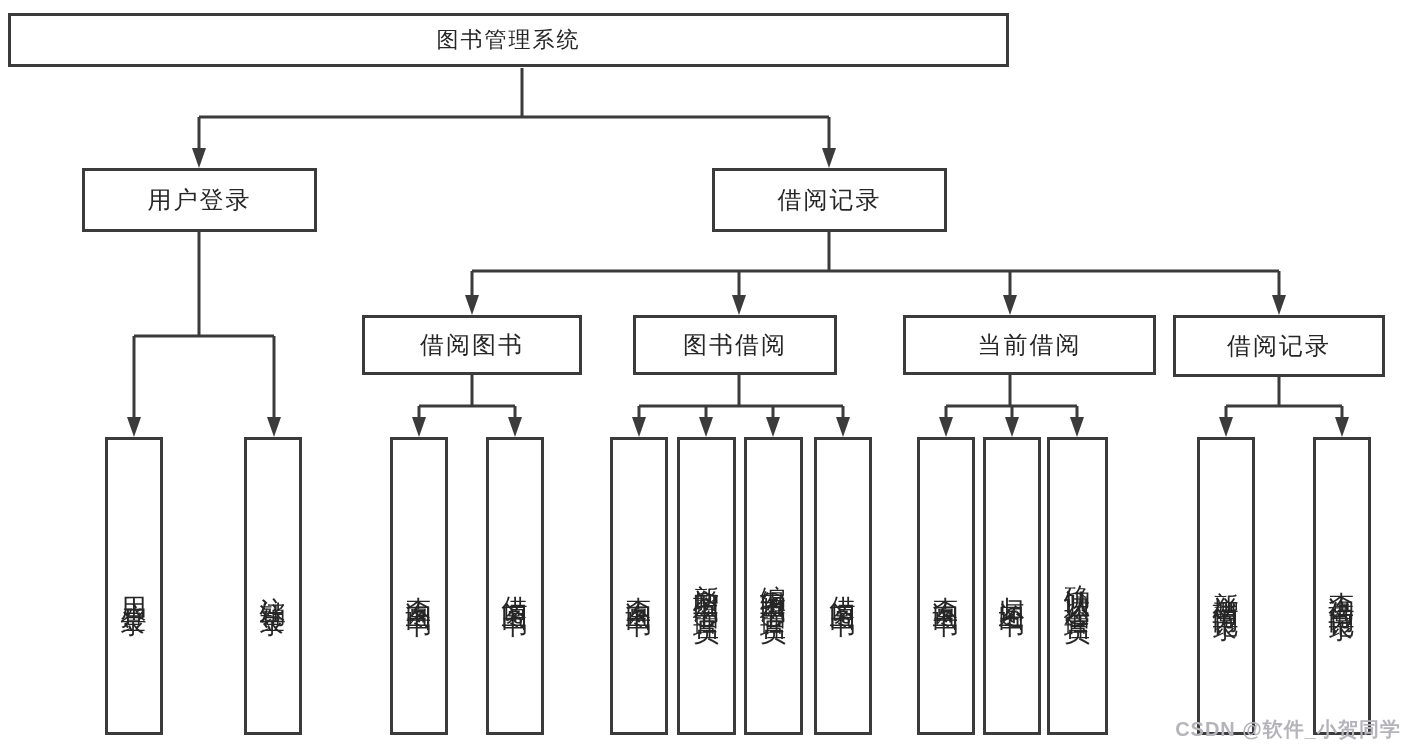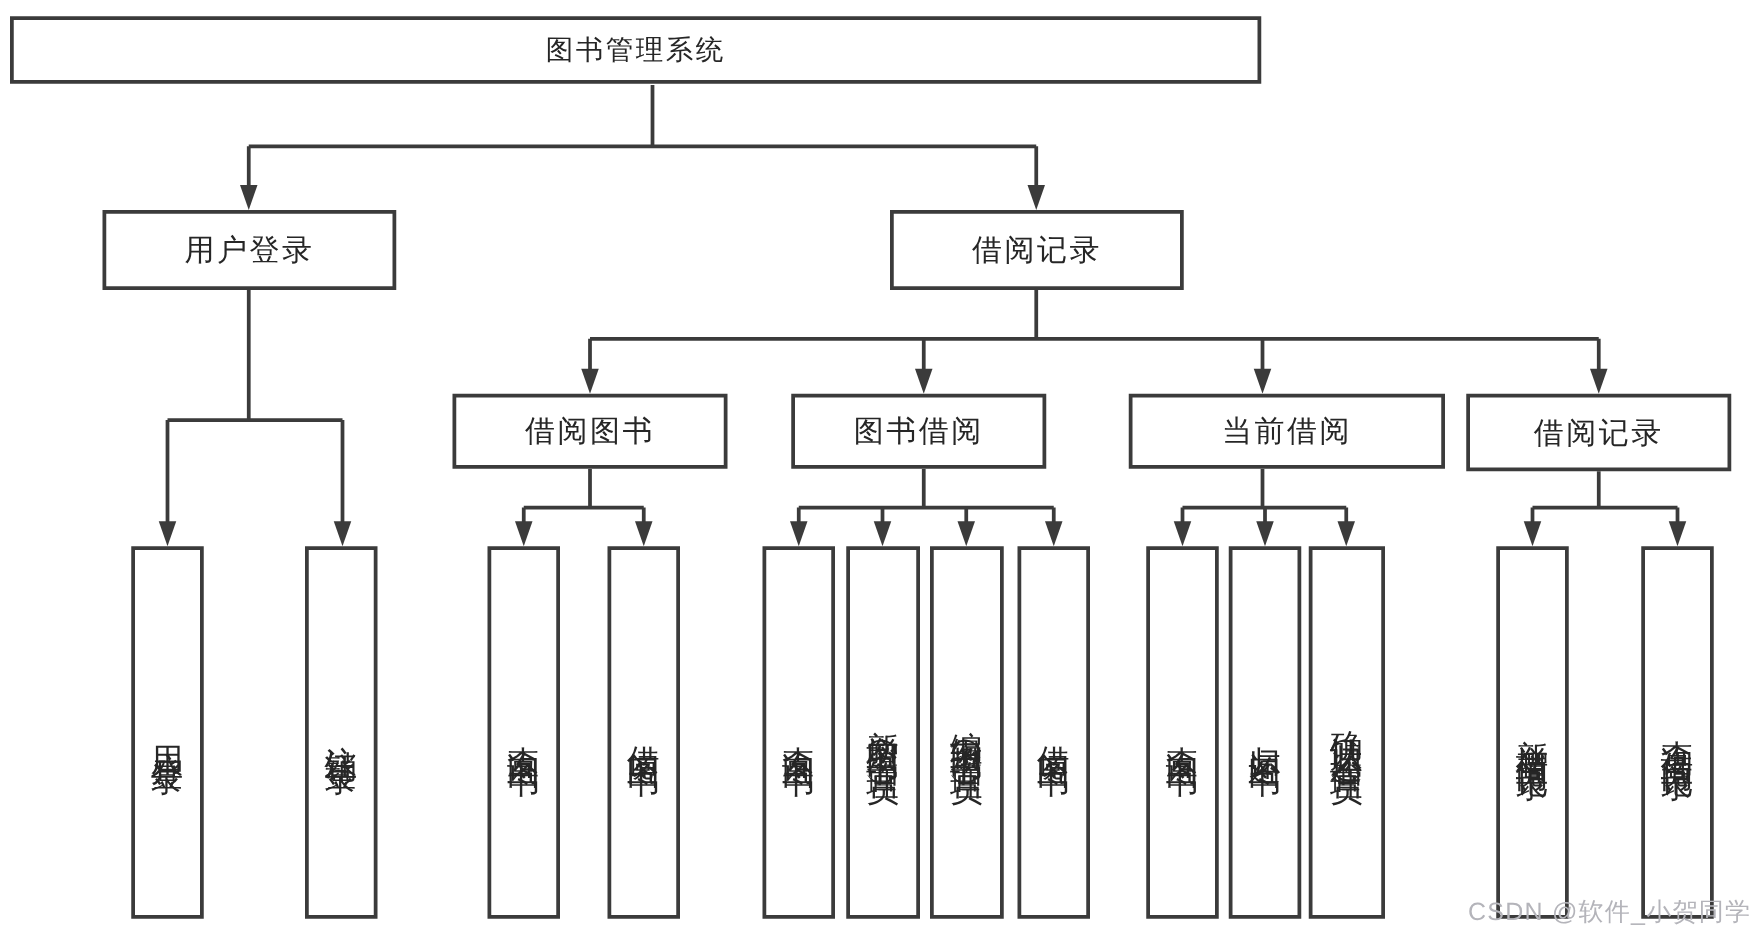--- a/index.html
+++ b/index.html
@@ -60,20 +60,21 @@
     line-height: 1;
   }
   #watermark {
     position: absolute;
     top: 716px;
     right: 4px;
     font-size: 20px;
     letter-spacing: 1px;
     color: var(--wm);
     white-space: nowrap;
+    font-weight: bold;
   }
 </style>
 </head>
 <body>
 
 <div id="canvas">
 
   <svg id="connectors" width="1405" height="747" viewBox="0 0 1405 747" aria-hidden="true">
 
     <g>

